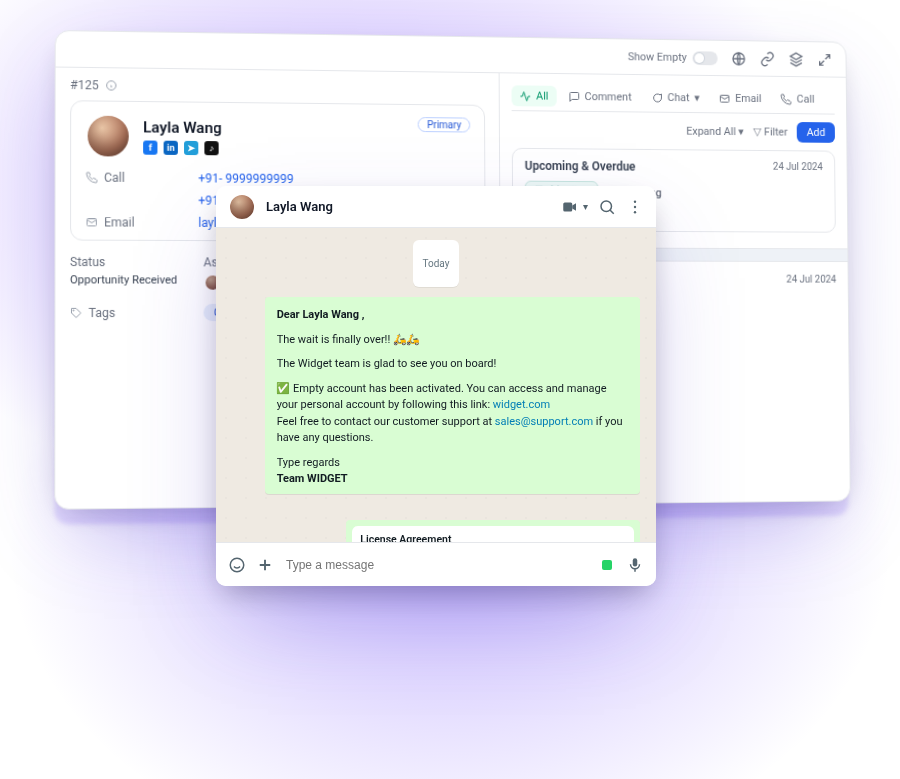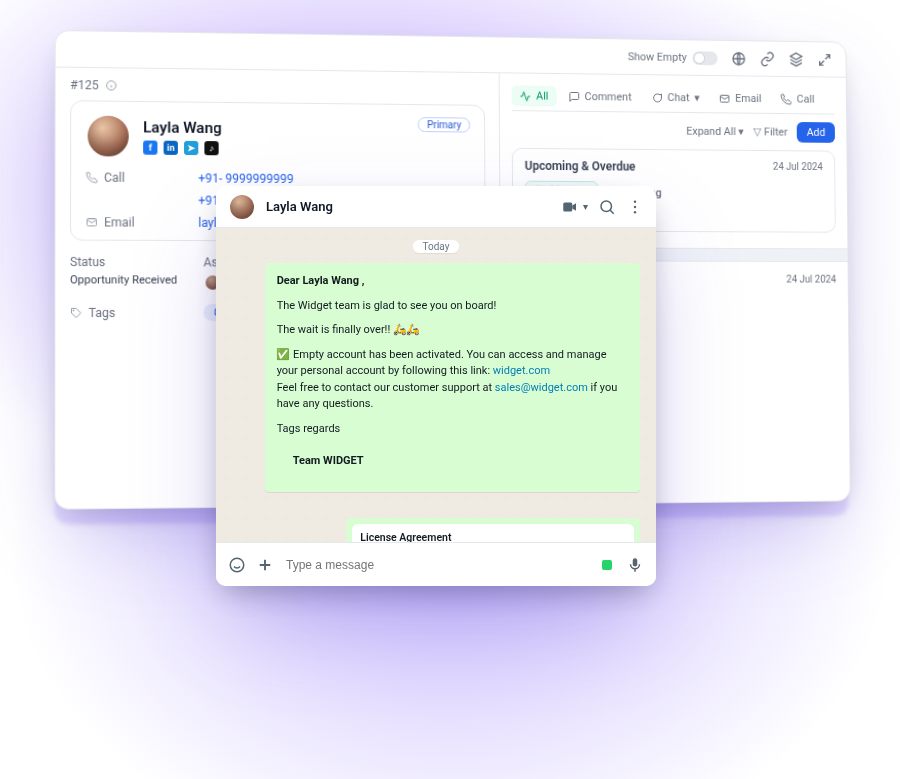--- a/index.html
+++ b/index.html
@@ -79,21 +79,21 @@
     background:#fff; border-radius:10px; overflow:hidden;
     box-shadow:0 40px 90px -20px var(--shadow), 0 12px 30px -8px rgba(0,0,0,.3);
     font-size:12px;
   }
   .chead{height:42px; display:flex; align-items:center; padding:0 12px; gap:10px; border-bottom:1px solid var(--line);}
   .chead .avatar{width:28px; height:28px;}
   .chead .grow{flex:1; font-weight:600; color:#111827; font-size:13px;}
   .headicon{width:18px;height:18px;color:#54656f;}
   .cbody{background:var(--whatsBG); height:calc(100% - 42px - 44px); padding:12px 16px; overflow:hidden; position:relative;
     background-image:radial-gradient(rgba(0,0,0,.02) 1px, transparent 1px); background-size:20px 20px;}
-  .today{display:block; width:max-content; margin:0 auto 10px; background:#fff; color:#667781; font-size:10px; padding:1px 10px; border-radius:6px; box-shadow:0 1px 0 rgba(0,0,0,.06);}
+  .today{display:block; width:max-content; margin:0 auto 10px; background:#fff; color:#667781; font-size:10px; padding:18px 10px; border-radius:6px; box-shadow:0 1px 0 rgba(0,0,0,.06);}
   .bubble{background:#fff; border-radius:4px; padding:10px 12px 6px; margin-left:auto; width:92%; box-shadow:0 1px 0 rgba(0,0,0,.08); font-size:11px; line-height:1.5; color:#111b21; position:relative;}
   .bubble.green{background:var(--bubble);}
   .bubble p{margin:0 0 8px;}
   .bubble a{color:#027eb5; text-decoration:none;margin-top:8px;}
   .stamp{display:block; text-align:right; font-size:9px; color:#667781; margin-top:2px;}
   .tick{display:inline-block; margin-left:3px; color:#8696a0;}
   .attachWrap{margin-top:26px;}
   .doc{background:#fff; border-radius:6px; padding:6px 8px; font-size:9px; color:#54656f;}
   .docTitle{color:#111b21; font-weight:600; font-size:10.5px; margin-bottom:2px;}
 
@@ -283,26 +283,26 @@
           <circle cx="12" cy="12" r="1.6"></circle>
           <circle cx="12" cy="19" r="1.6"></circle>
         </svg>
     </div>
 
     <div class="cbody">
       <span class="today">Today</span>
 
       <div class="bubble green">
         <p><strong>Dear Layla Wang ,</strong></p>
+        <p>The wait is finally over!! 🛵🛵</p>
         <p>The Widget team is glad to see you on board!</p>
-        <p>The wait is finally over!! 🛵🛵</p>
         <p><span>✅ Empty account has been activated. You can access and manage your personal account by following this link: </span><a href="#">widget.com</a></p>
-        <p style="margin-top:-8px"><span>Feel free to contact our customer support at </span><a href="#">sales@widget.com</a><span> if you have any questions.</span></p>
-        <p style="margin-bottom:0">Tags regards</p>
-        <p style="margin:16px"><strong>Team WIDGET</strong></p>
+        <p style="margin-top:-8px"><span>Feel free to contact our customer support at </span><a href="#">sales@support.com</a><span> if you have any questions.</span></p>
+        <p style="margin-bottom:0">Type regards</p>
+        <p style="margin:0"><strong>Team WIDGET</strong></p>
       </div>
 
       <div class="bubble green attachWrap" style="width:72%; padding:6px;">
 
         <div class="doc">
           <div class="docTitle">License Agreement</div>
           <div style="display:flex;gap:6px;">
             <div style="flex:1;">
               <div style="height:3px;background:#d1d5db;margin:3px 0;width:80%"></div>
               <div style="height:3px;background:#d1d5db;margin:3px 0;width:60%"></div>

